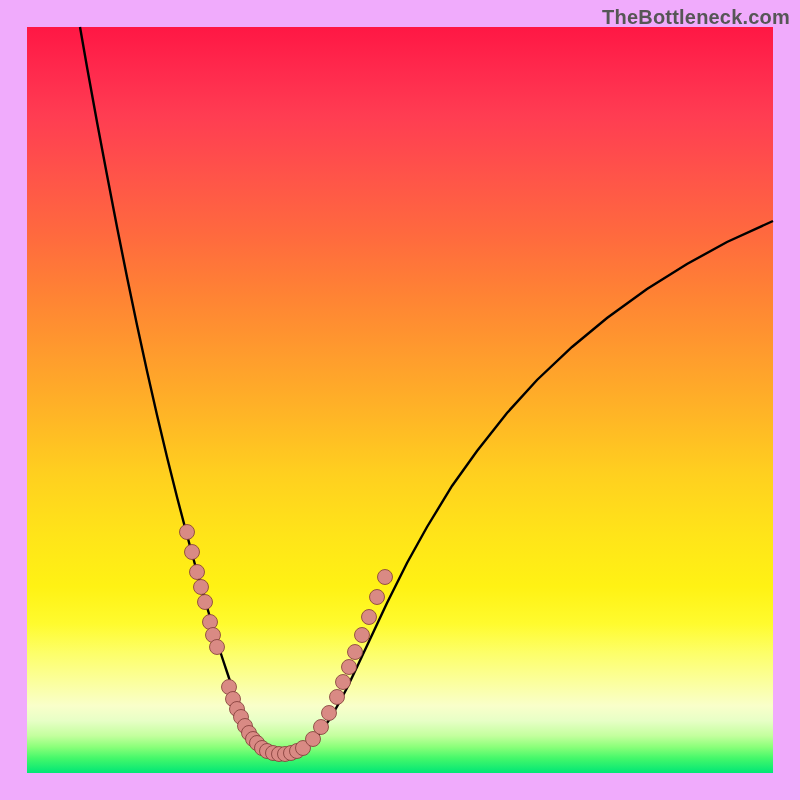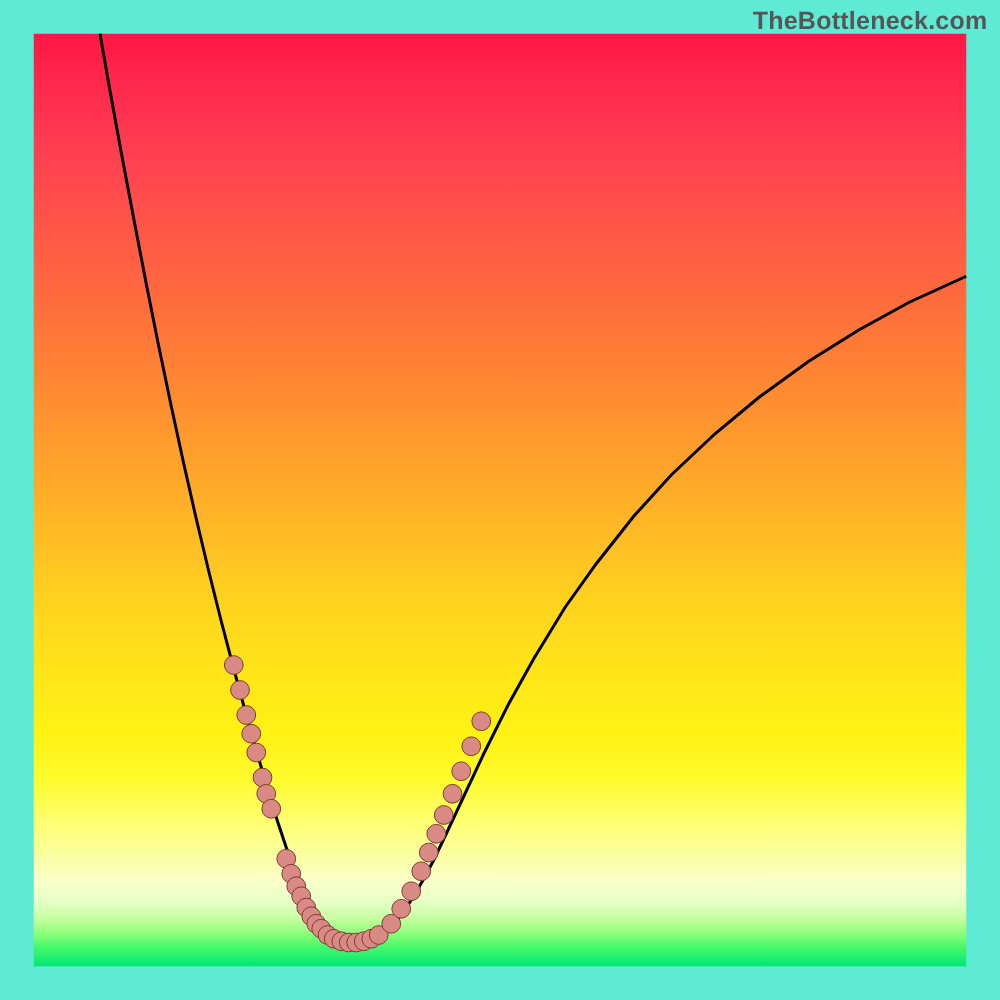--- a/index.html
+++ b/index.html
@@ -1,21 +1,21 @@
 <!DOCTYPE html>
 <html><head>
 <meta charset="utf-8">
 <style>
   * { margin: 0; padding: 0; box-sizing: border-box; }
   html, body { width: 800px; height: 800px; overflow: hidden; background: #000; }
   .frame {
     position: relative;
     width: 800px;
     height: 800px;
-    background: #5eead4;
+    background: #f0abfc;
   }
   .plot-area {
     position: absolute;
     left: 27px;
     top: 27px;
     width: 746px;
     height: 746px;
     
     background: linear-gradient(to bottom,
       #ff1744 0%,

